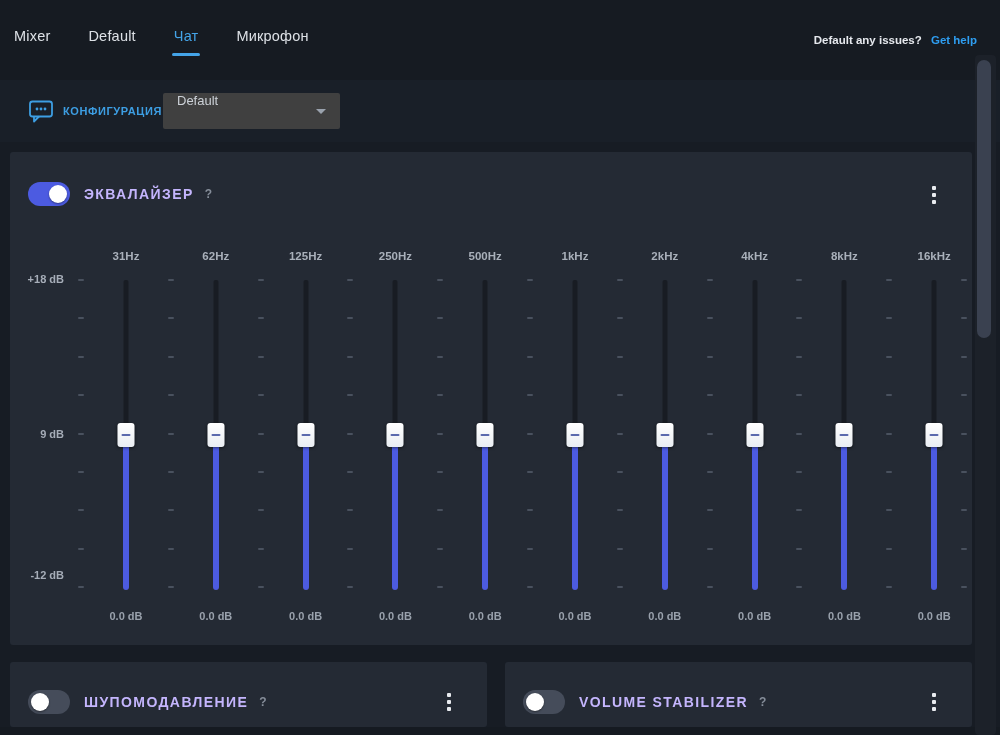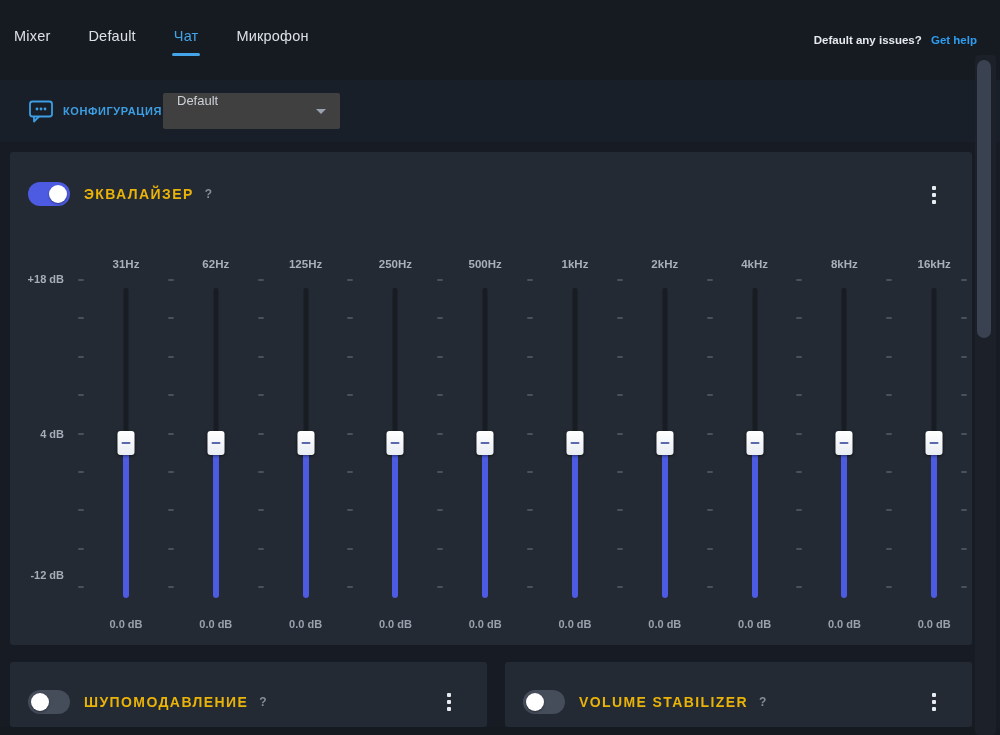--- a/index.html
+++ b/index.html
@@ -64,21 +64,21 @@
   .panel { position:absolute; background:#242a34; border-radius:3px; }
   .panel-eq  { left:10px; top:152px; width:962px; height:493px; }
   .panel-bl  { left:10px; top:662px; width:477px; height:65px; }
   .panel-br  { left:505px; top:662px; width:467px; height:65px; }
   .panel-head {
     position:absolute; left:18px; top:30px; height:24px;
     display:flex; align-items:center;
   }
   .panel-bl .panel-head, .panel-br .panel-head { top:28px; }
   .panel-title {
-    margin-left:14px; font-size:14px; font-weight:bold; color:#eab308;
+    margin-left:14px; font-size:14px; font-weight:bold; color:#c4b5fd;
     letter-spacing:1.4px;
   }
   .help-q {
     margin-left:11px; font-size:12px; font-weight:bold; color:#858d99; cursor:pointer;
   }
   .kebab {
     position:absolute; right:30px; top:31px; width:16px; height:24px;
     display:flex; flex-direction:column; align-items:center; justify-content:center;
     gap:3.5px; cursor:pointer;
   }
@@ -97,21 +97,21 @@
   .toggle.on .knob { left:auto; right:3px; }
   
   .eq-area { position:absolute; left:0; top:0; width:962px; height:493px; }
   .axis-label {
     position:absolute; left:10px; width:44px; text-align:right;
     font-size:11px; color:#a6adb8; font-weight:bold;
   }
   .tick {
     position:absolute; width:6px; height:2px; border-radius:1px; background:#49515e;
   }
-  .eq-band { position:absolute; top:8px; width:90px; height:509px; }
+  .eq-band { position:absolute; top:0; width:90px; height:509px; }
   .eq-band .freq {
     position:absolute; top:98px; left:0; width:90px; text-align:center;
     font-size:11.5px; font-weight:bold; color:#a9b0ba;
   }
   .eq-band .track-dark {
     position:absolute; left:50%; transform:translateX(-50%);
     width:5px; border-radius:2px; background:#181c23; cursor:pointer;
   }
   .eq-band .track-blue {
     position:absolute; left:50%; transform:translateX(-50%);
@@ -199,21 +199,21 @@
     <span class="help-q">?</span>
   </div>
   <div class="kebab">
     <i></i>
       <i></i>
       <i></i>
   </div>
 
   <div class="eq-area" id="eq-sliders">
     <div class="axis-label" style="top:121px">+18 dB</div>
-    <div class="axis-label" style="top:276px">4 dB</div>
+    <div class="axis-label" style="top:276px">9 dB</div>
     <div class="axis-label" style="top:417px">-12 dB</div>
 
   <div class="eq-band" style="left: 71px;">
         <div class="freq">31Hz</div>
         <div class="track-dark" style="top: 128px; height: 155px;"></div>
         <div class="track-blue" style="top: 283px; height: 155px;"></div>
         <div class="handle" style="top: 271px;">
           <span class="handle-dash"></span>
         </div>
         <div class="val">0.0 dB</div>

